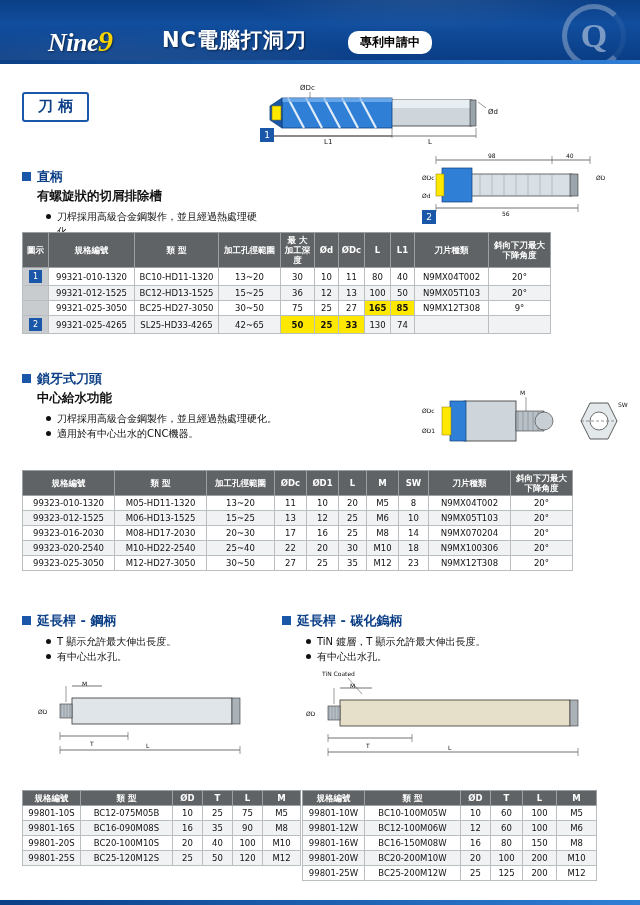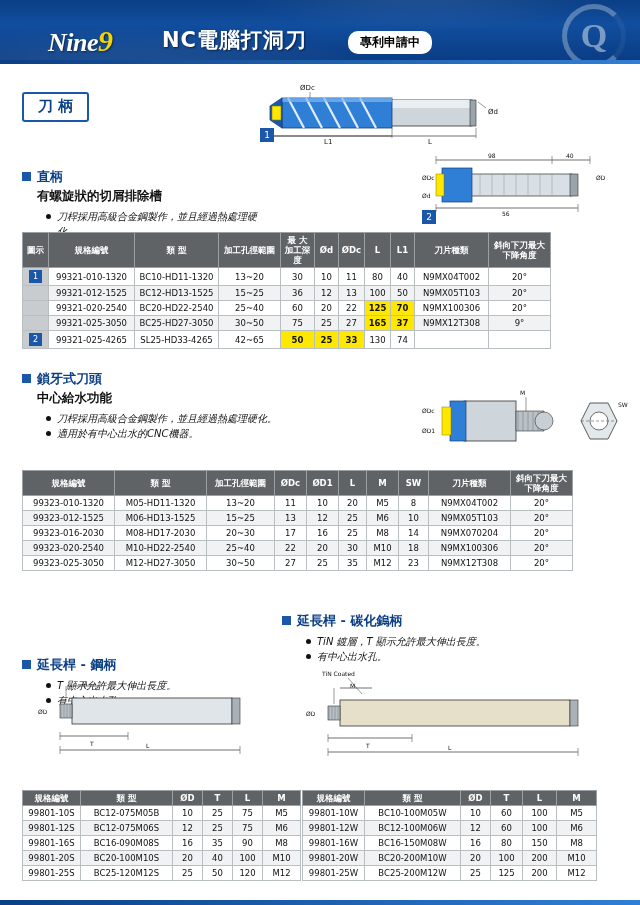--- a/index.html
+++ b/index.html
@@ -85,21 +85,20 @@
   .sub-head-2 {
     color:#111; font-size:12.5px; font-weight:bold;
     margin-left:15px; margin-top:2px;
     font-family:"DejaVu Sans", sans-serif;
   }
   ul.bullets { margin:4px 0 0 24px; padding:0; list-style:none; }
   ul.bullets li {
     font-size:10px; line-height:15px; color:#111;
     position:relative; padding-left:11px;
     font-family:"DejaVu Sans", sans-serif;
-    font-style:italic;
   }
   ul.bullets li:before {
     content:""; position:absolute; left:0; top:5px;
     width:5px; height:5px; border-radius:50%; background:#111;
   }
 
   
   table.spec {
     border-collapse: collapse;
     font-size:8.5px;
@@ -280,41 +279,28 @@
           <td>36</td>
           <td>12</td>
           <td>13</td>
           <td>100</td>
           <td>50</td>
           <td>N9MX05T103</td>
           <td>20°</td>
         </tr>
         <tr>
           <td class="idx"></td>
-          <td class="lbl">99321-020-2540</td>
-          <td class="lbl">BC20-HD22-2540</td>
-          <td>25~40</td>
-          <td>60</td>
-          <td>20</td>
-          <td>22</td>
-          <td class="hl-yellow">125</td>
-          <td class="hl-yellow">70</td>
-          <td>N9MX100306</td>
-          <td>20°</td>
-        </tr>
-        <tr>
-          <td class="idx"></td>
           <td class="lbl">99321-025-3050</td>
           <td class="lbl">BC25-HD27-3050</td>
           <td>30~50</td>
           <td>75</td>
           <td>25</td>
           <td>27</td>
           <td class="hl-yellow">165</td>
-          <td class="hl-yellow">37</td>
+          <td class="hl-yellow">85</td>
           <td>N9MX12T308</td>
           <td>9°</td>
         </tr>
         <tr>
           <td class="idx"><span class="badge-num">2</span></td>
           <td class="lbl">99321-025-4265</td>
           <td class="lbl">SL25-HD33-4265</td>
           <td>42~65</td>
           <td class="hl-yellow">50</td>
           <td class="hl-yellow">25</td>
@@ -436,21 +422,21 @@
           <td>35</td>
           <td>M12</td>
           <td>23</td>
           <td>N9MX12T308</td>
           <td>20°</td>
         </tr>
       </tbody>
 </table>
 </div>
 
-<div style="position:absolute; left:22px; top:612px; width:270px;margin-top:44px;">
+<div style="position:absolute; left:22px; top:612px; width:270px;">
   <div class="sub-head">
     <span class="sq"></span>
     <span>延長桿 - 鋼柄</span>
   </div>
   <ul class="bullets">
     <li>T 顯示允許最大伸出長度。</li>
     <li>有中心出水孔。</li>
   </ul>
 </div>
 
@@ -488,28 +474,20 @@
   </tr>
       </thead>
   <tbody id="t3body">
         <tr>
           <td class="lbl">99801-10S</td>
           <td class="lbl">BC12-075M05B</td>
           <td>10</td>
           <td>25</td>
           <td>75</td>
           <td>M5</td>
-        </tr>
-        <tr>
-          <td class="lbl">99801-12S</td>
-          <td class="lbl">BC12-075M06S</td>
-          <td>12</td>
-          <td>25</td>
-          <td>75</td>
-          <td>M6</td>
         </tr>
         <tr>
           <td class="lbl">99801-16S</td>
           <td class="lbl">BC16-090M08S</td>
           <td>16</td>
           <td>35</td>
           <td>90</td>
           <td>M8</td>
         </tr>
         <tr>

